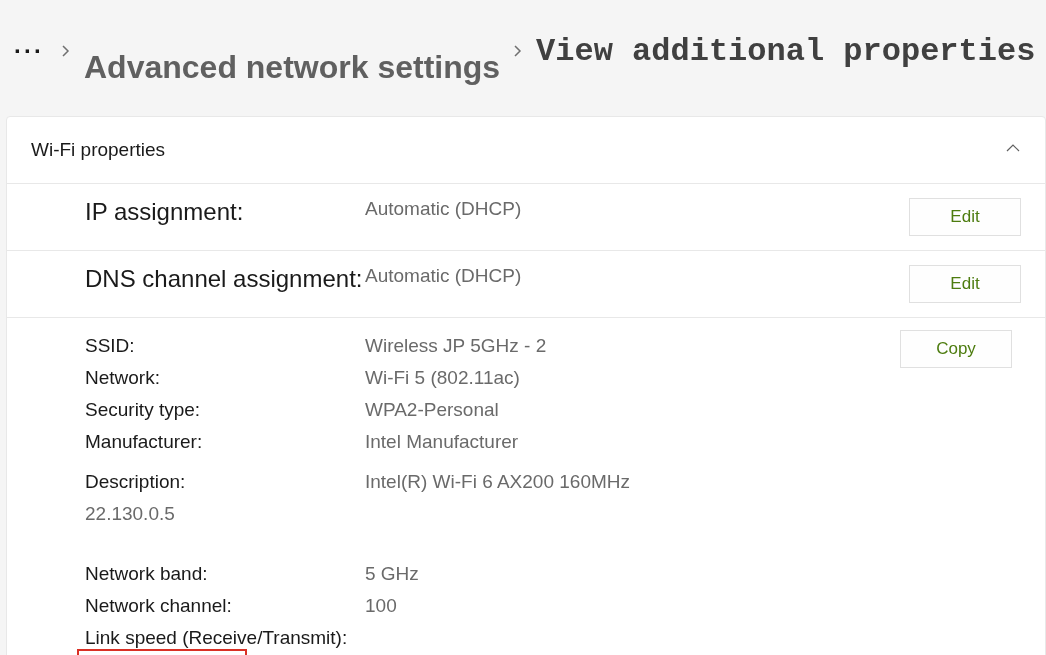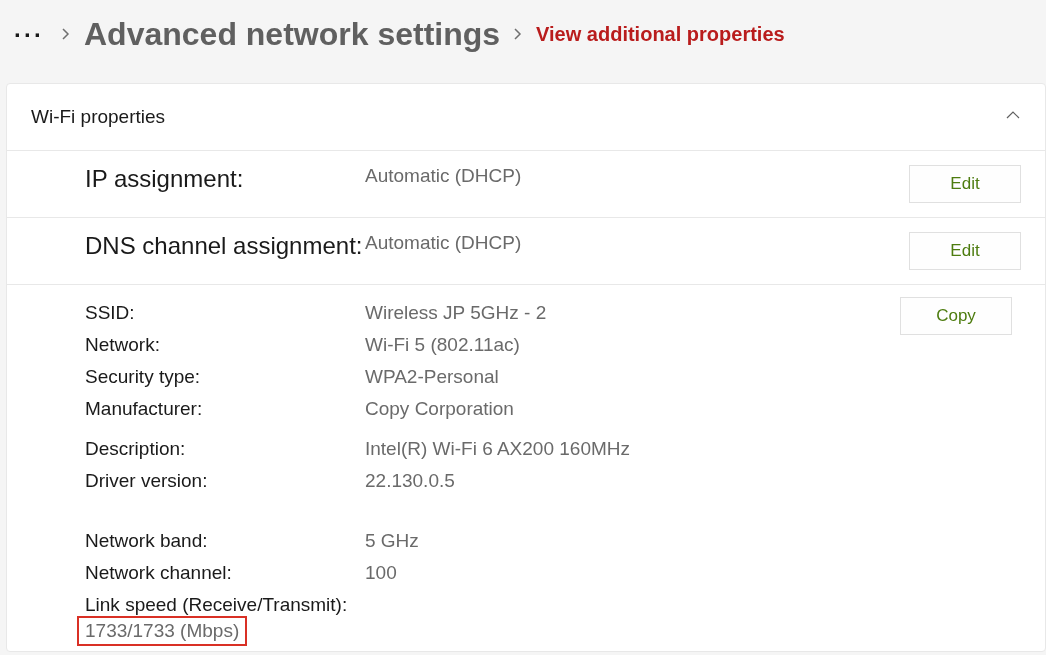--- a/index.html
+++ b/index.html
@@ -29,26 +29,28 @@
     }
     .breadcrumb-chevron {
       color: #707070;
       font-size: 18px;
     }
     .breadcrumb-item {
       font-size: 32px;
       color: #606060;
       font-weight: 600;
       white-space: nowrap;
+      margin-top: 33px;
     }
     .breadcrumb-current {
-      font-size: 20px;
-      color: #b91c1c;
+      font-size: 32px;
+      color: #404040;
       font-weight: 700;
       white-space: nowrap;
+      font-family: Liberation Mono, monospace;
     }
     .panel {
       background: #ffffff;
       margin: 10px 0 0 6px;
       border: 1px solid #e8e8e8;
       border-radius: 4px;
     }
     .panel-header {
       display: flex;
       align-items: center;
@@ -188,28 +190,27 @@
           <div class="detail-line" style="padding-left: 78px;">
             <div class="prop-label">Network:</div>
             <div class="prop-value">Wi-Fi 5 (802.11ac)</div>
           </div>
           <div class="detail-line" style="padding-left: 78px;">
             <div class="prop-label">Security type:</div>
             <div class="prop-value">WPA2-Personal</div>
           </div>
           <div class="detail-line" style="padding-left: 78px;">
             <div class="prop-label">Manufacturer:</div>
-            <div class="prop-value">Copy Corporation</div>
+            <div class="prop-value">Intel Manufacturer</div>
           </div>
           <div class="detail-line" style="padding-left: 78px; margin-top: 8px;">
             <div class="prop-label">Description:</div>
             <div class="prop-value">Intel(R) Wi-Fi 6 AX200 160MHz</div>
           </div>
           <div class="detail-line" style="padding-left: 78px;">
-            <div class="prop-label">Driver version:</div>
             <div class="prop-value">22.130.0.5</div>
           </div>
           <div class="gap-row"></div>
           <div class="detail-line" style="padding-left: 78px;">
             <div class="prop-label">Network band:</div>
             <div class="prop-value">5 GHz</div>
           </div>
           <div class="detail-line" style="padding-left: 78px;">
             <div class="prop-label">Network channel:</div>
             <div class="prop-value">100</div>

